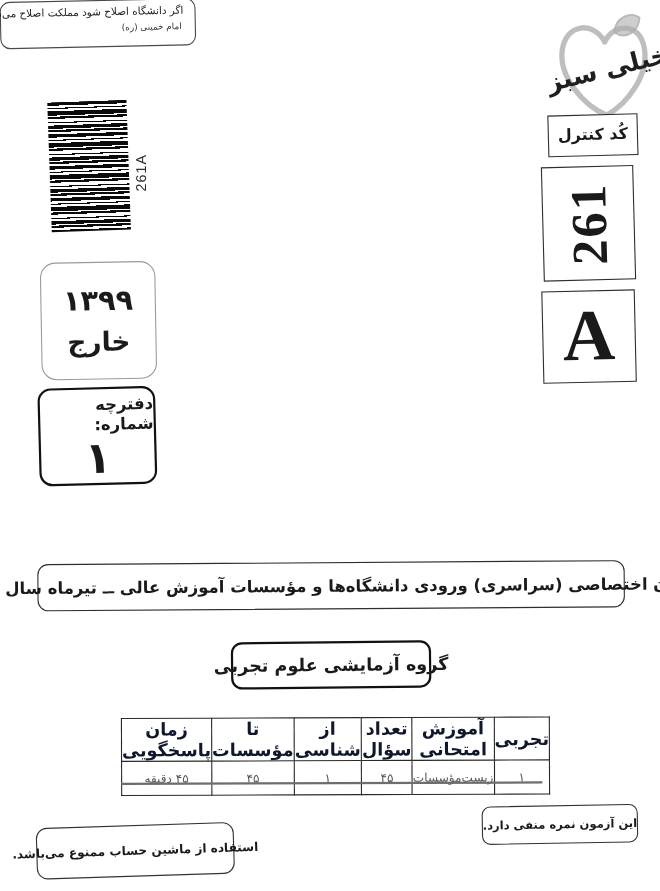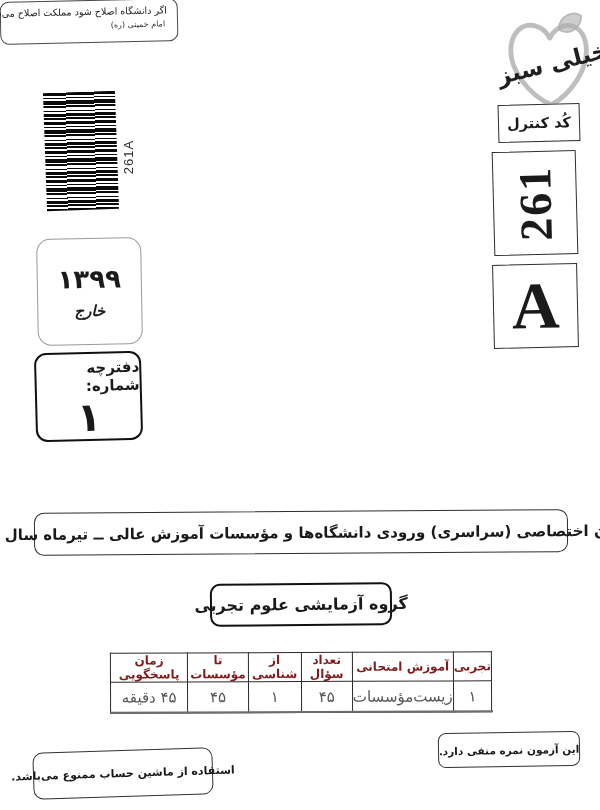--- a/index.html
+++ b/index.html
@@ -75,21 +75,21 @@
     display: flex; align-items: center; justify-content: center;
   }
   
   .year-box {
     left: 37px; top: 238px; width: 105px; height: 107px;
     border: 1.5px solid #9a9a9a; border-radius: 14px;
     transform: rotate(-1deg);
     flex-direction: column; direction: rtl;
   }
   .year-value { font-size: 26px; font-weight: bold; letter-spacing: 2px; }
-  .year-label { font-size: 15px; font-weight: bold; margin-top: 8px; font-style: italic; }
+  .year-label { font-size: 24px; font-weight: bold; margin-top: 8px; }
   .booklet-box {
     left: 35px; top: 352px; width: 107px; height: 89px;
     border: 2.5px solid #111; border-radius: 12px;
     transform: rotate(-1.5deg);
     flex-direction: column; direction: rtl; padding-top: 4px;
   }
   .booklet-label { font-size: 15px; font-weight: bold; }
   .booklet-number { font-size: 40px; font-weight: bold; line-height: 1.1; }
   
   .title-band {
@@ -107,22 +107,22 @@
   
   .exam-table {
     position: absolute; left: 110px; top: 652px; width: 382px;
     border-collapse: collapse; direction: rtl;
     transform: rotate(-0.2deg);
   }
   .exam-table th, .exam-table td {
     border: 1px solid #2a2a2a; text-align: center; vertical-align: middle;
   }
   .exam-table { border: 1.5px solid #222; }
-  .exam-table th { height: 23px; font-size: 12px; font-weight: bold; color: #7f1d1d; }
-  .exam-table td { height: 31px; font-size: 15px; font-weight: normal; color: #56565a; }
+  .exam-table th { height: 23px; font-size: 16px; font-weight: bold; color: #0f172a; }
+  .exam-table td { height: 31px; font-size: 11px; font-weight: normal; color: #56565a; }
   .table-underline {
     left: 110px; top: 711px; width: 383px; height: 1.5px;
     background: #6d6d6d; transform: rotate(-0.2deg);
   }
   
   .notice-right {
     left: 438px; top: 732px; width: 142px; height: 35px;
     border: 1.3px solid #333; border-radius: 8px;
     transform: rotate(-1deg); direction: rtl;
   }

